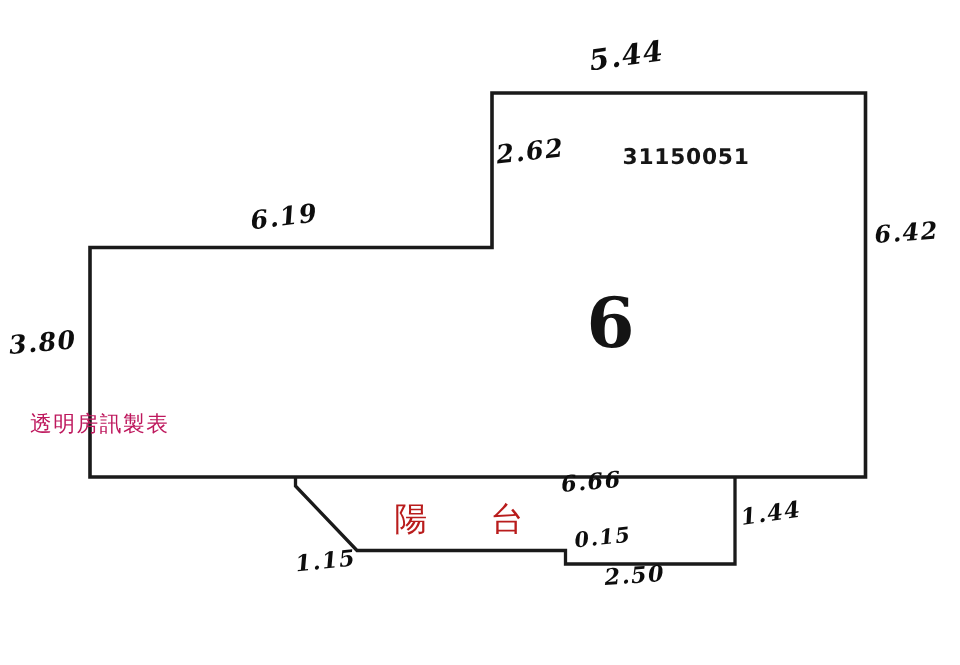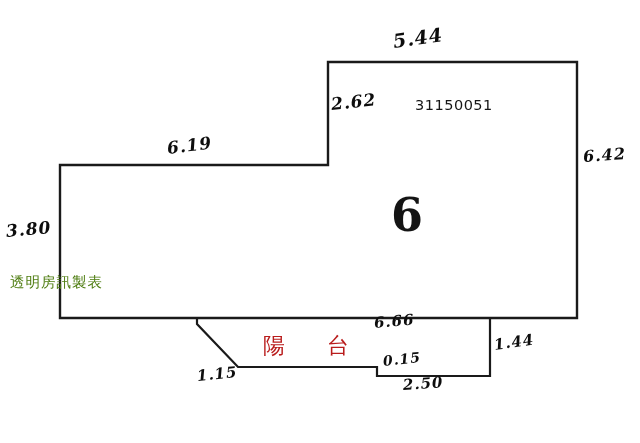--- a/index.html
+++ b/index.html
@@ -35,42 +35,43 @@
   .m-balcony-right { left: 494px; top: 336px; transform: rotate(-8deg); font-size: 15px; }
   .printed-block {
     position: absolute;
     left: 415px; top: 97px;
     color: #161616;
     font-family: "DejaVu Sans", sans-serif;
     font-size: 14.5px;
     line-height: 17px;
     letter-spacing: 0.5px;
     white-space: nowrap;
+    font-weight: bold;
   }
   .unit-number {
     position: absolute;
     left: 391px; top: 188px;
     color: #141414;
     font-family: "DejaVu Serif", serif;
     font-size: 46px;
     font-weight: 600;
   }
   .balcony-label {
     position: absolute;
     left: 263px; top: 331px;
     color: #b91c1c;
     font-family: Liberation Serif, serif;
     font-size: 22px;
     letter-spacing: 42px;
     white-space: nowrap;
   }
   .watermark {
     position: absolute;
-    left: 10px; top: 273px;
-    color: #4d7c0f;
+    left: 20px; top: 273px;
+    color: #be185d;
     font-family: Liberation Mono, monospace;
     font-size: 14.5px;
     letter-spacing: 1px;
     white-space: nowrap;
   }
 </style>
 </head>
 <body>
 
 <div id="stage">

